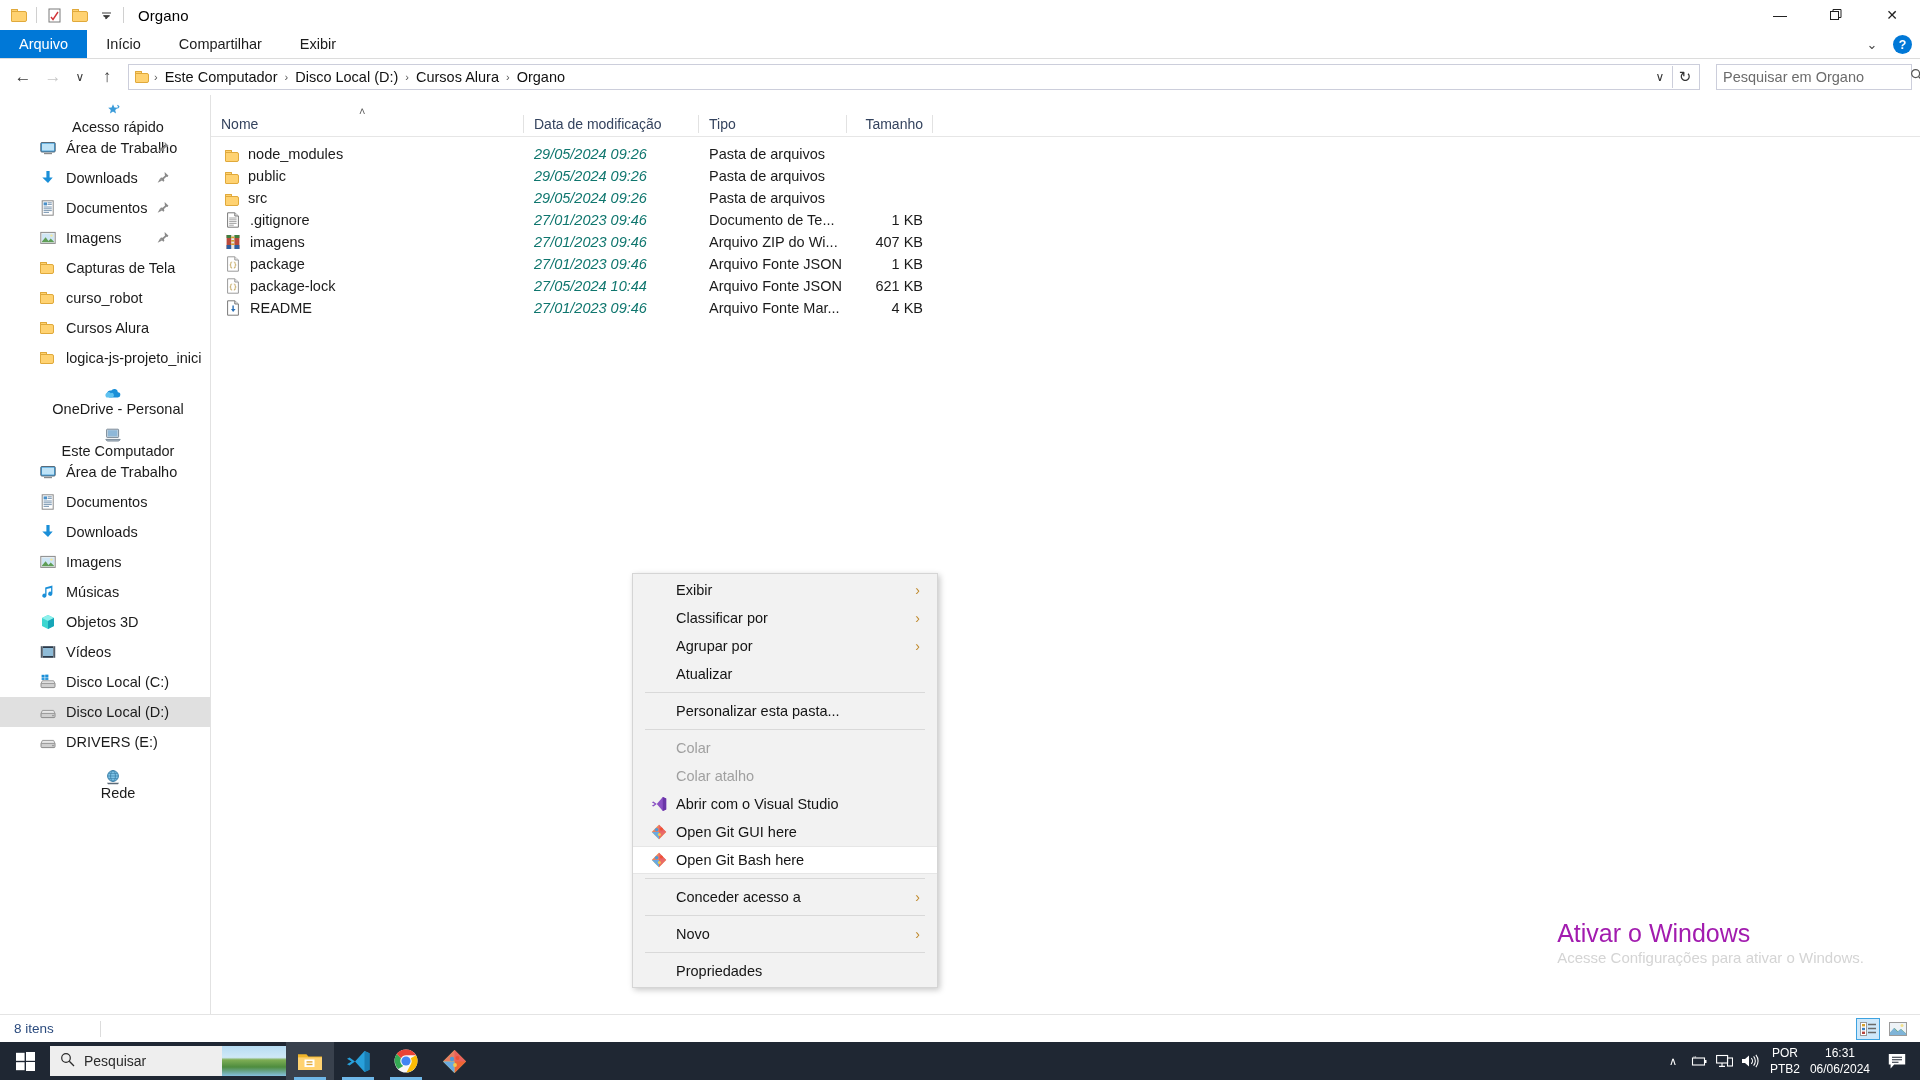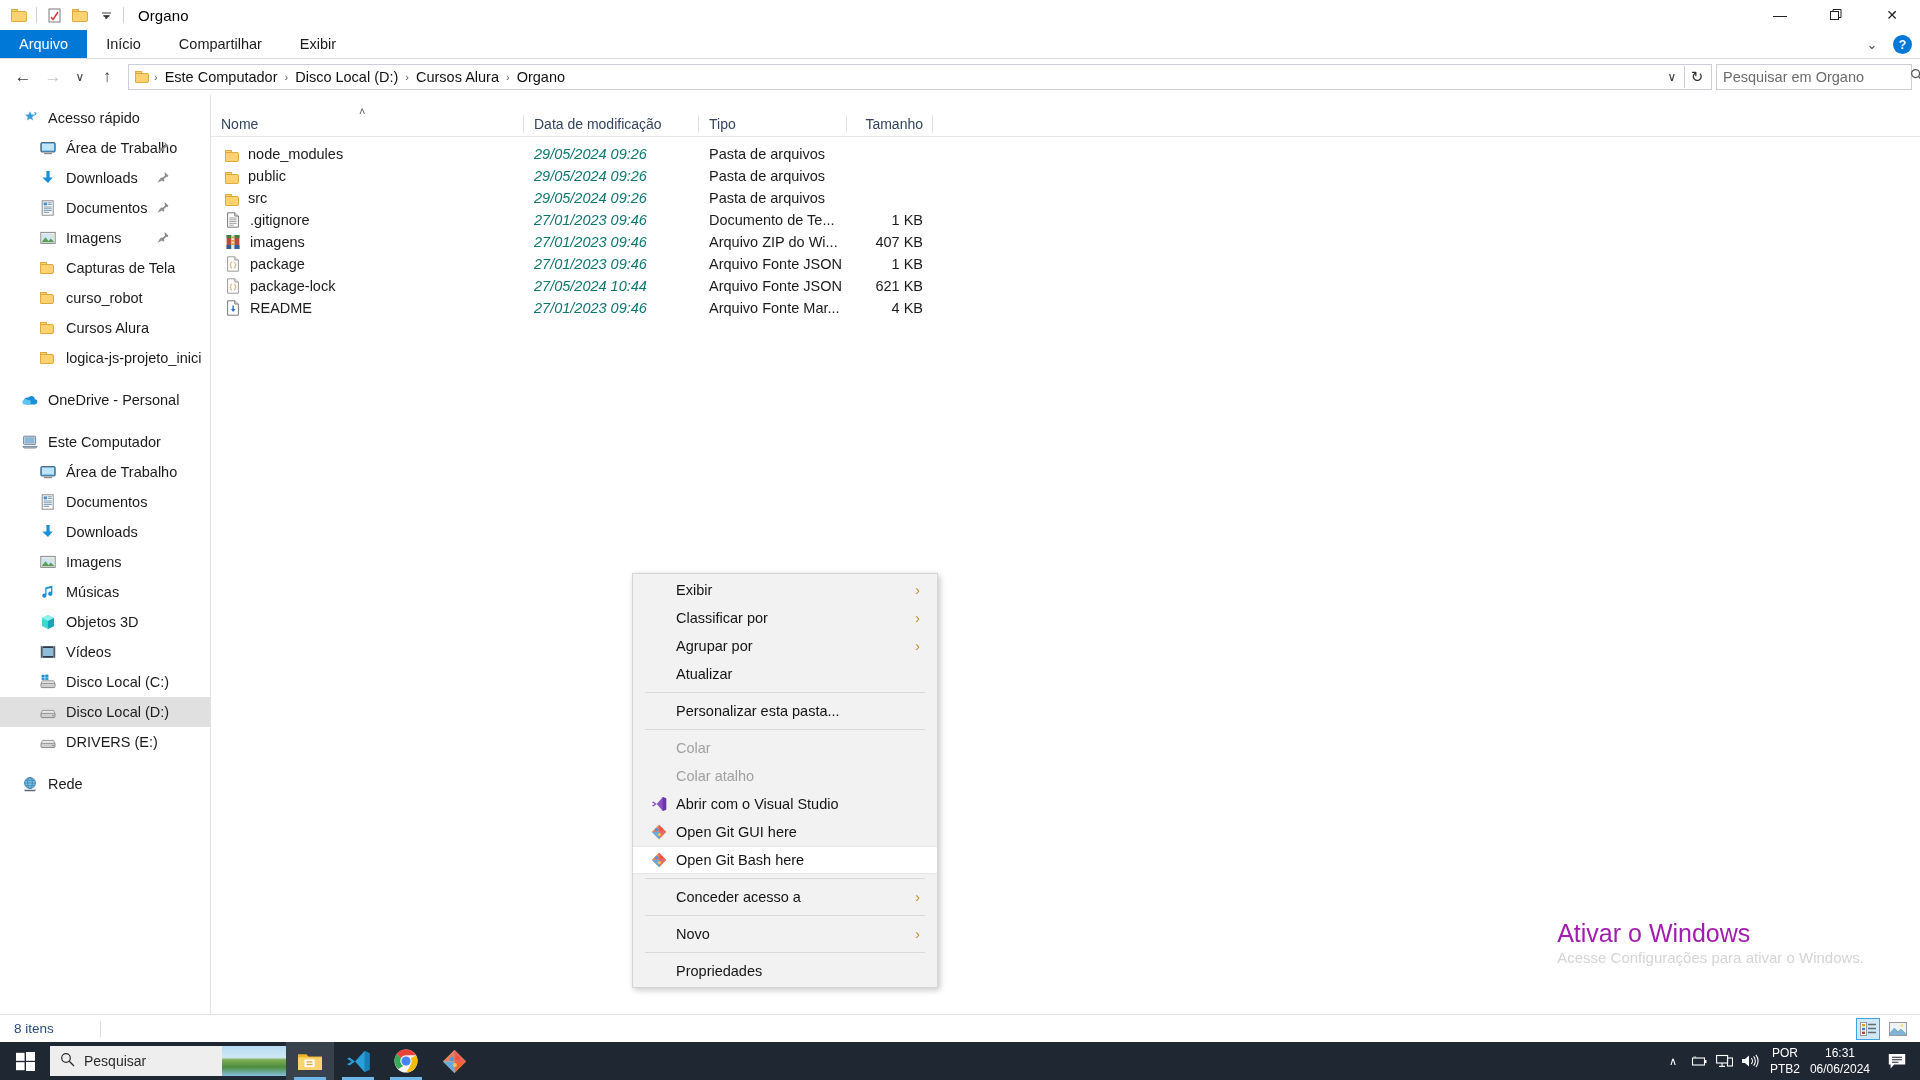--- a/index.html
+++ b/index.html
@@ -84,21 +84,21 @@
   .crumbs { display: flex; align-items: center; flex: 1; overflow: hidden; }
   .crumb {
     font-size: 14.5px; color: #111; padding: 0 6px; white-space: nowrap;
   }
   .csep { font-size: 11px; color: #555; padding: 0 1px; }
   .addr-right { display: flex; align-items: center; gap: 0; }
   .addr-icon { width: 24px; height: 24px; display: flex; align-items: center; justify-content: center; font-size: 12px; color: #333; }
   .addr-divider { width:1px; height: 22px; background:#cccedb; }
   .searchbox {
     width: 196px; height: 26px; border: 1px solid #cccedb; background: #fff;
-    display: flex; align-items: center; margin-left: 4px; padding: 0 6px;
+    display: flex; align-items: center; margin-left: 16px; padding: 0 6px;
   }
   .searchbox input {
     border: none; outline: none; flex: 1; font-size: 14.5px; color: #6c6c6c;
     font-family: "Liberation Sans", sans-serif; background: transparent;
   }
   .searchbox input::placeholder { color: #6c6c6c; }
 
   
   .content {
     position: absolute; top: 95px; left: 0; width: 1920px; height: 919px;
@@ -107,21 +107,21 @@
   .sidebar {
     width: 211px; height: 100%; background: #ffffff;
     border-right: 1px solid #e2e2e2; padding-top: 8px; overflow: hidden;
     position: relative;
   }
   .srow {
     display: flex; align-items: center; height: 30px; padding-left: 22px;
     font-size: 14.5px; color: #1b1b1b; white-space: nowrap; position: relative;
   }
   .srow.sel { background: #e0e0e0; }
-  .srow.lvl0 { padding-left: 22px; }
+  .srow.lvl0 { padding-left: 22px; flex-direction: column; }
   .srow.lvl1 { padding-left: 40px; }
   .srow .sico { width: 22px; display: flex; align-items: center; justify-content: flex-start; flex-shrink: 0; }
   .pin {
     position: absolute; right: 42px; font-size: 12px; color: #8a8a8a; transform: rotate(45deg);
   }
   .sgap { height: 12px; }
 
   
   .filepane { flex: 1; position: relative; background: #fff; }
   .colhdr {

